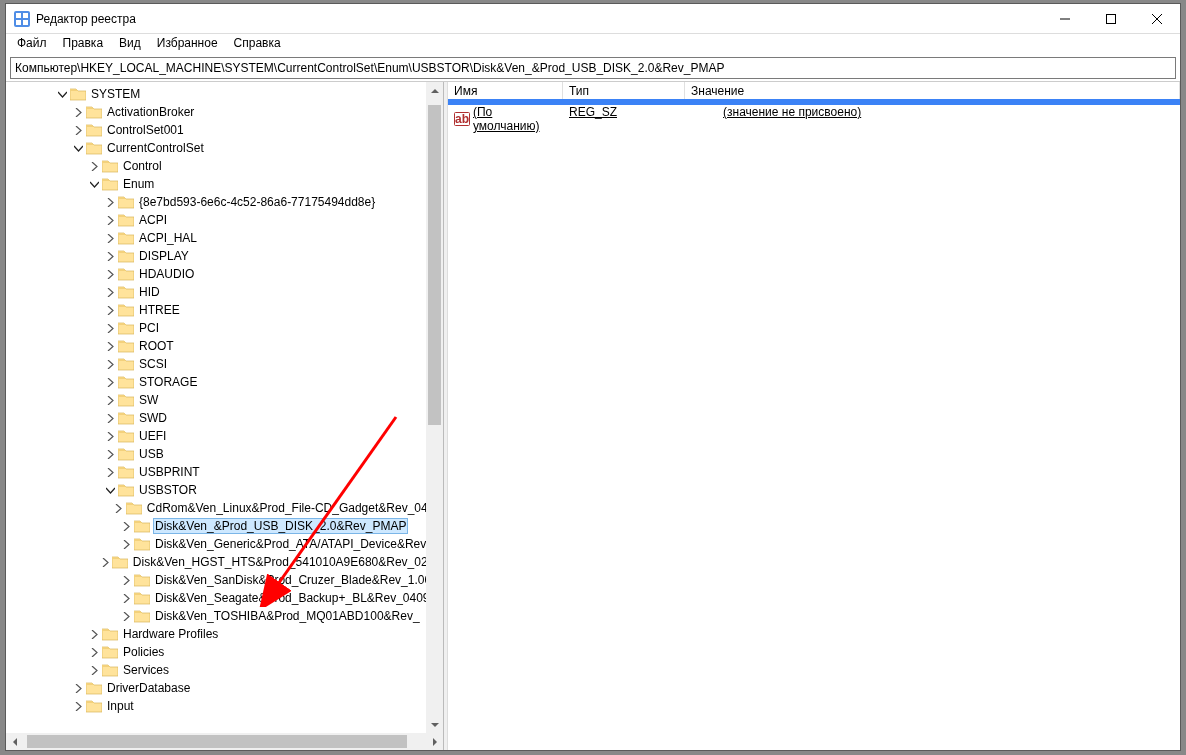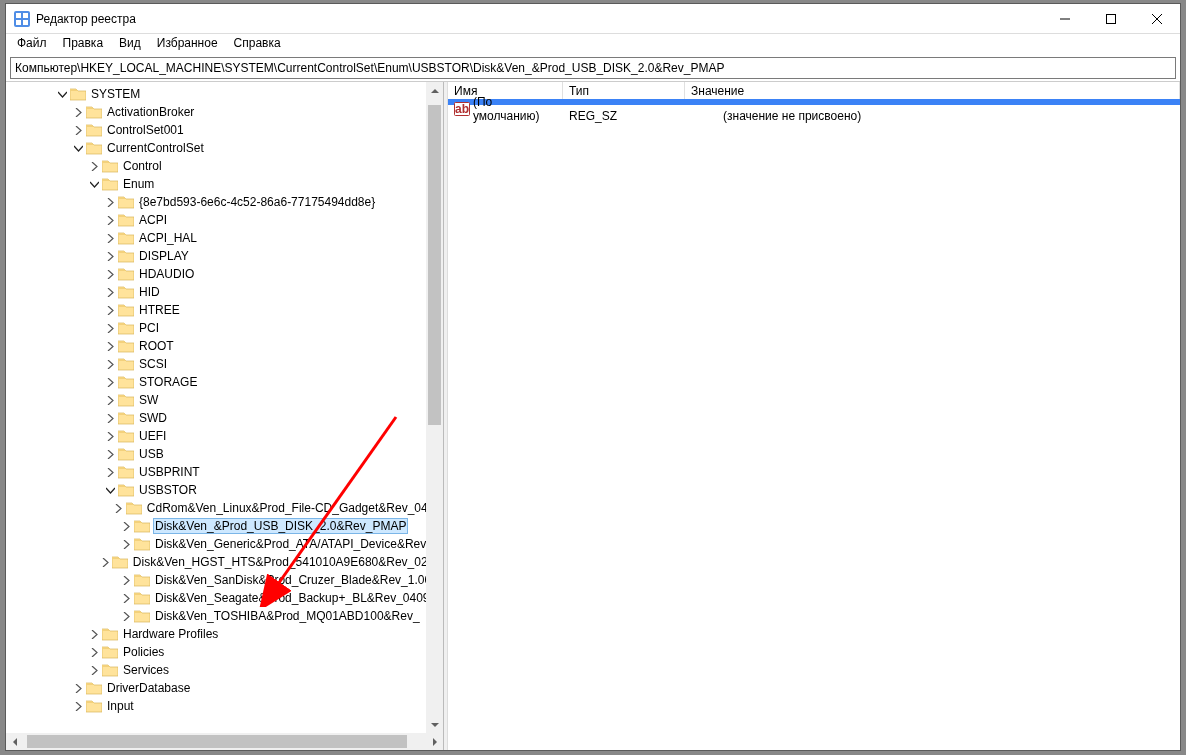--- a/index.html
+++ b/index.html
@@ -48,24 +48,24 @@
   .pad { display:inline-block; height:1px; }
   .folder-icon { width:16px; height:16px; margin-right:3px; flex-shrink:0; }
 
   
   .listheader { height:23px; display:flex; border-bottom:6px solid #3b82f6;}
   .col { display:flex; align-items:center; padding:0 6px; border-right:1px solid #e0e0e0; }
   .col.name { width:115px; }
   .col.type { width:122px;text-align:center; }
   .col.value { flex:1; }
   .listbody { flex:1; }
-  .row { height:18px; display:flex; align-items:flex-end; }
+  .row { height:18px; display:flex; align-items:flex-start;text-decoration:underline; }
   .cell { padding:0 6px; display:flex; align-items:center; }
   .cell.name { width:115px; gap:3px;}
-  .cell.type { width:122px;margin-top:27px; }
+  .cell.type { width:122px; }
   .cell.value { flex:1;margin-left:32px; }
   .string-icon { width:16px; height:16px; flex-shrink:0; }
 
   
   .vscroll { position:absolute; top:0; right:0; bottom:17px; width:17px; background:#f0f0f0; }
   .vscroll .btn { height:17px; display:flex; align-items:center; justify-content:center; }
   .vscroll .track { position:absolute; top:17px; bottom:17px; left:0; right:0; }
   .vscroll .thumb { position:absolute; left:2px; right:2px; height:320px; top:6px; background:#c2c2c2; border-radius:0; }
   .hscroll { position:absolute; left:0; right:0; bottom:0; height:17px; background:#f0f0f0; display:flex; }
   .hscroll .btn { width:17px; display:flex; align-items:center; justify-content:center; }

